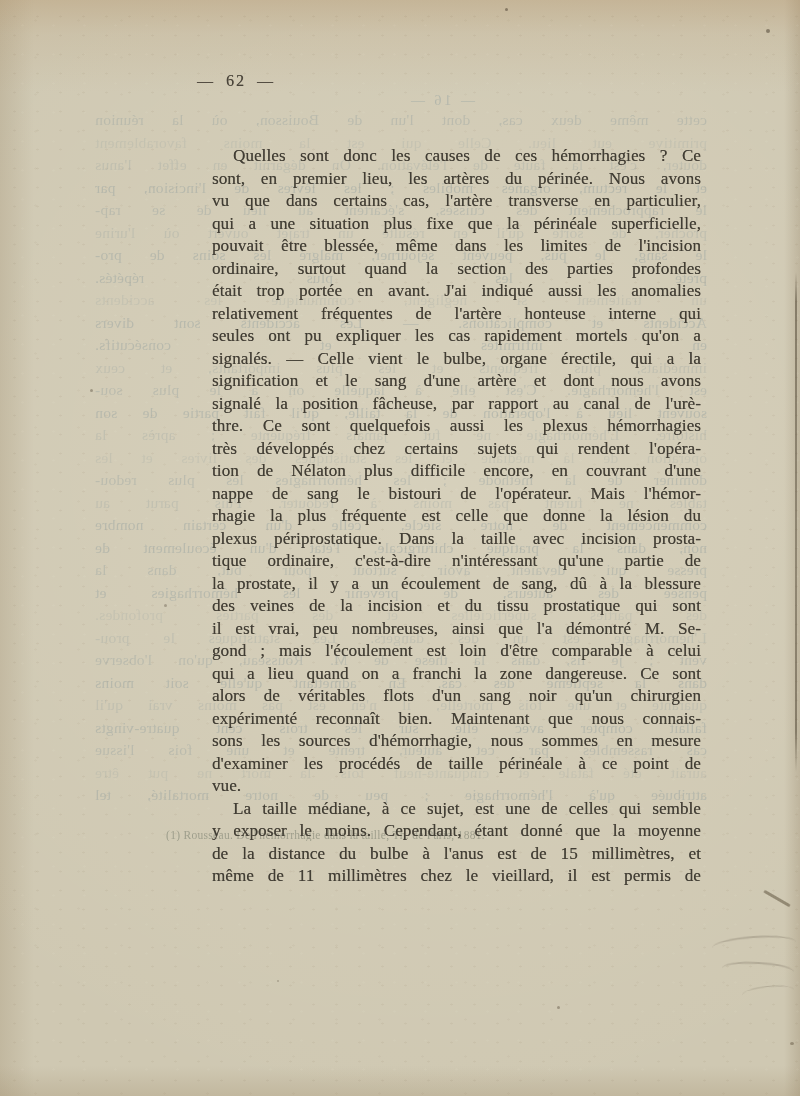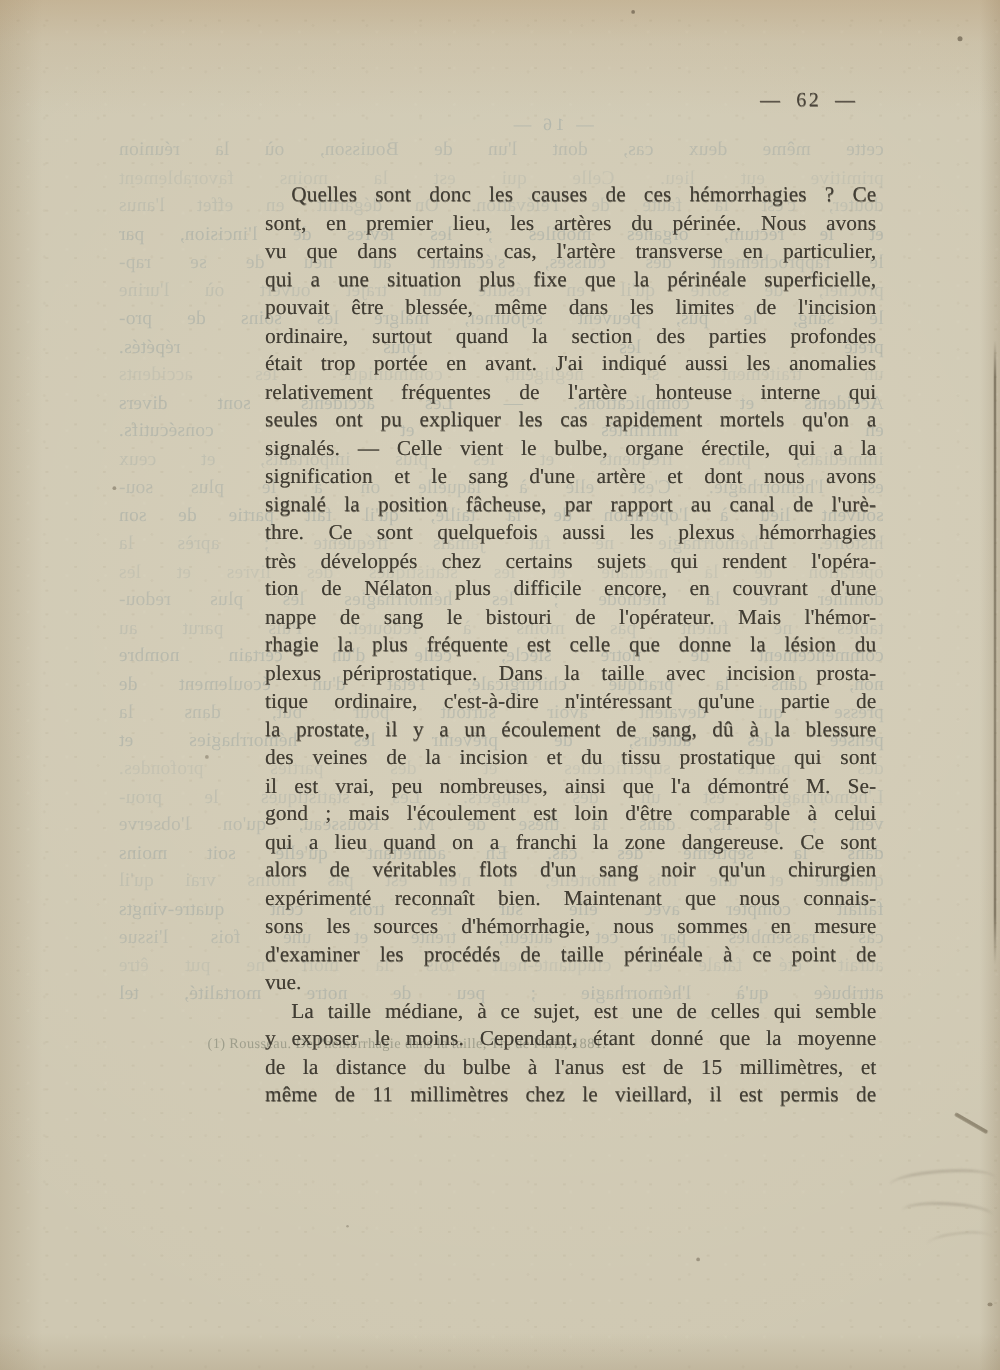--- a/index.html
+++ b/index.html
@@ -44,21 +44,21 @@
     transform:translateX(-15px) scaleX(-1);
     color:#84979c;opacity:.38;font-size:14px;letter-spacing:3px;filter:blur(.5px);
   }
   .ghost-footnote{
     position:absolute;left:118px;top:829px;width:448px;
     color:#8e907f;opacity:.75;font-size:11.5px;filter:blur(.35px);
     letter-spacing:.3px;white-space:nowrap;overflow:hidden;margin-left:48px;
   }
   
   .page-number{
-    position:absolute;left:212px;top:72px;width:489px;text-align:right;
+    position:absolute;left:212px;top:72px;width:489px;text-align:left;
     transform:translateX(-15px);
     font-size:16px;color:#4a443a;letter-spacing:2px;word-spacing:5px;
     text-shadow:.2px .2px .4px rgba(58,52,42,.55);
   }
   .body-text{
     position:absolute;left:212px;top:101px;width:489px;
     font-size:17px;line-height:22.5px;color:#413d34;
     word-spacing:-1.5px;letter-spacing:.1px;
     text-shadow:.2px .2px .35px rgba(55,50,40,.6);
     margin-top:44px;

